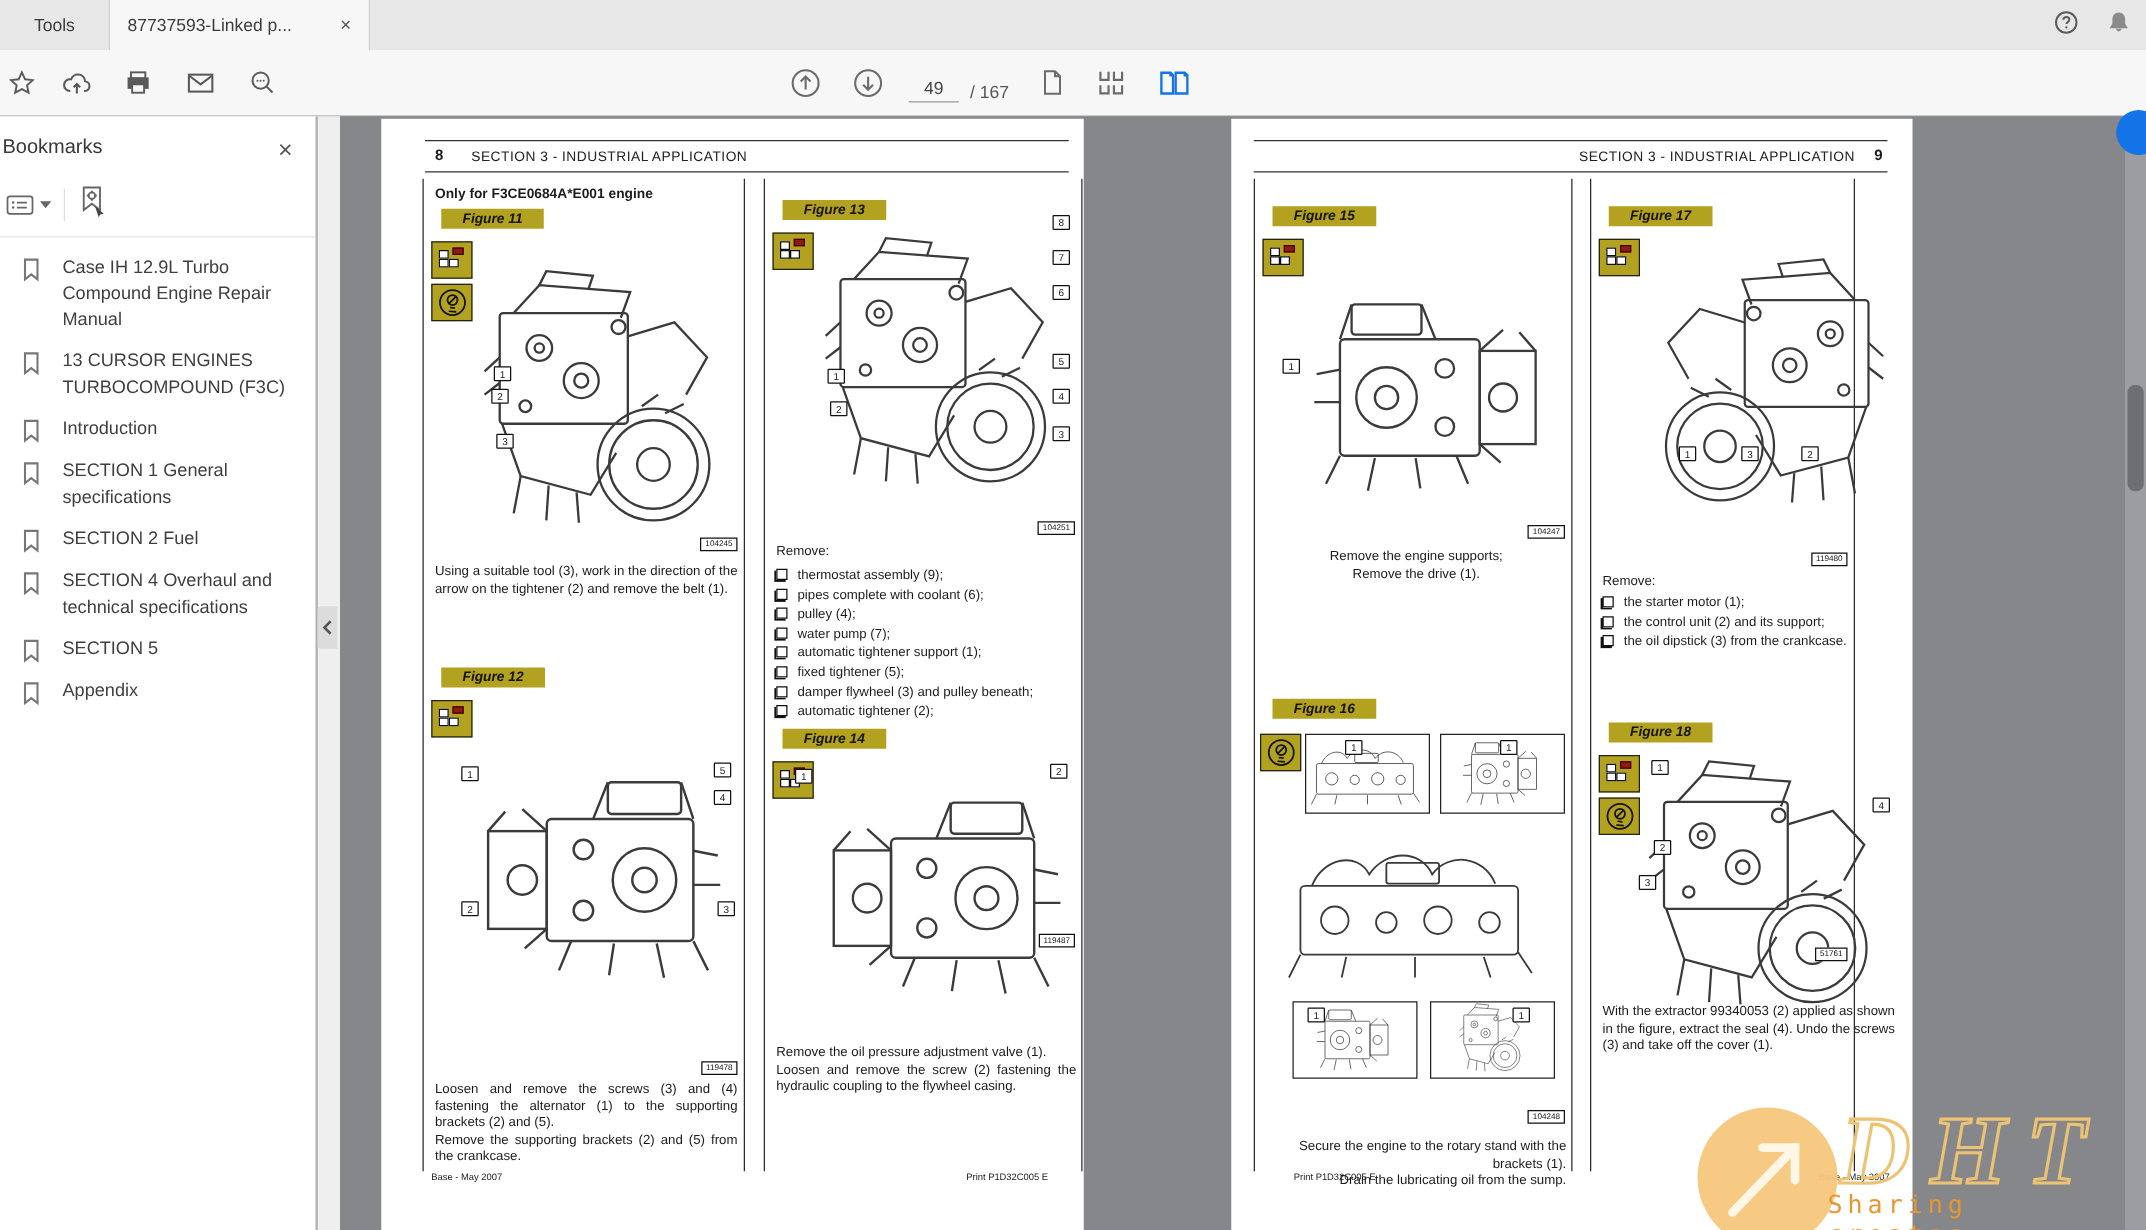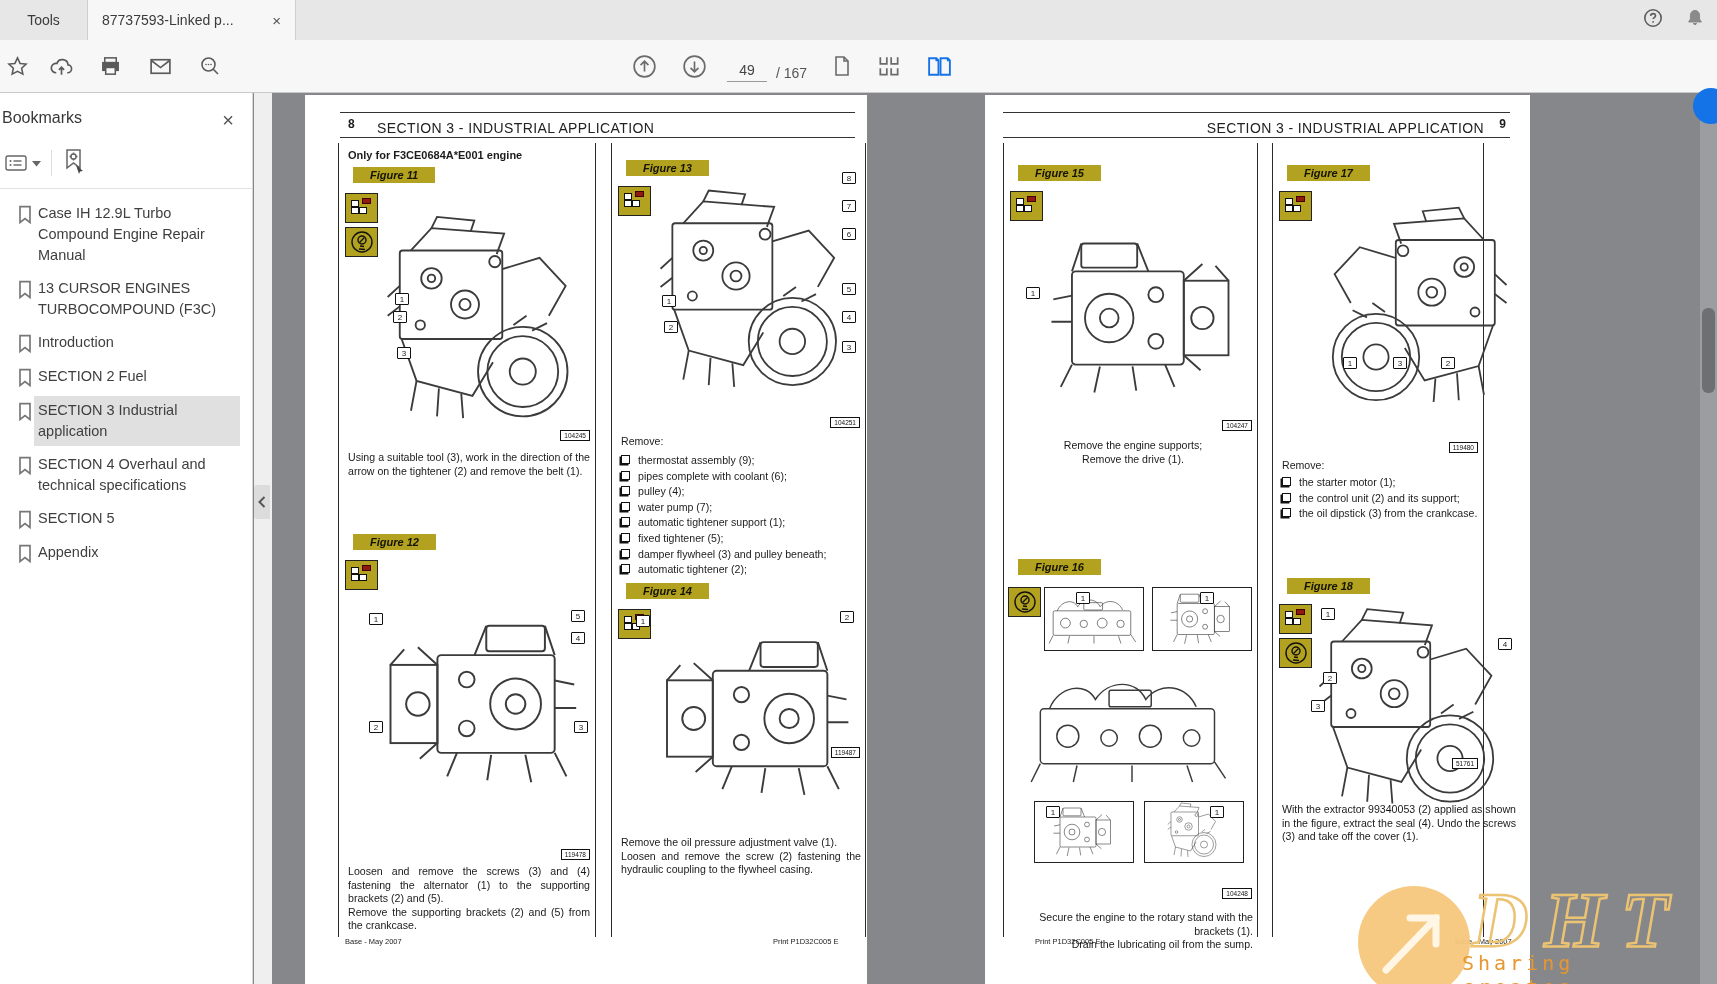--- a/index.html
+++ b/index.html
@@ -24,40 +24,40 @@
 
   
   .main { position:absolute; top:93px; left:0; right:0; bottom:0; }
   .sidebar { position:absolute; left:0; top:0; width:253px; height:100%; background:#fff; border-right:1px solid #d8d8d8; }
   .sb-title-row { display:flex; justify-content:space-between; align-items:flex-start; padding:16px 18px 10px 2px; }
   .sb-title { font-size:16px; color:#383838; }
   .sb-close { font-size:20px; color:#555; }
   .sb-tools { display:flex; align-items:center; gap:10px; padding:6px 0 10px 2px; border-bottom:1px solid #e2e2e2; color:#666; }
   .sb-divline { width:1px; height:26px; background:#ddd; }
   .bm-list { padding:14px 6px 0 16px; }
-  .bm { display:flex; gap:4px; margin-bottom:12px; cursor:default; }
+  .bm { display:flex; gap:16px; margin-bottom:12px; cursor:default; }
   .bm svg { flex:0 0 18px; margin-top:2px; }
   .bm-label { font-size:14.5px; line-height:21px; color:#3f3f3f; max-width:198px; }
   .bm.sel .bm-label { background:#e0e0e0; box-shadow:0 0 0 4px #e0e0e0; }
 
   .splitter { position:absolute; left:254px; top:0; width:18px; height:100%; background:#efefef; }
   .collapse-handle { position:absolute; left:0; top:392px; width:16px; height:34px; background:#dcdcdc; border-radius:3px 0 0 3px; display:flex; align-items:center; justify-content:center; color:#555; }
 
   .viewport { position:absolute; left:272px; top:0; right:17px; height:100%; background:#85878a; overflow:hidden; }
   .scrollbar { position:absolute; right:0; top:0; width:17px; height:100%; background:#9b9da0; }
   .scroll-thumb { position:absolute; left:2px; top:215px; width:13px; height:85px; background:#6d6f72; border-radius:6px; }
 
   
   .page { position:absolute; top:2px; background:#fff; height:982px; color:#1c1c1c; }
   .page-left { left:33px; width:562px; }
   .page-right { left:713px; width:545px; }
   .phead-rule-t { position:absolute; top:17px; left:35px; right:12px; border-top:1px solid #333; }
   .phead-rule-b { position:absolute; top:42px; left:35px; right:12px; border-top:1px solid #333; }
   .pnum { position:absolute; top:22px; font-size:12px; font-weight:bold; }
-  .psec { position:absolute; top:25px; font-size:14px; letter-spacing:.4px; color:#222; }
+  .psec { position:absolute; top:25px; font-size:11px; letter-spacing:.4px; color:#222; }
   .col { position:absolute; top:48px; height:794px; border-left:1px solid #2b2b2b; border-right:1px solid #2b2b2b; }
   .note { position:absolute; font-size:11px; font-weight:bold; }
   .figlabel { position:absolute; background:#b3a120; color:#141400; font-size:11px; font-weight:bold; font-style:italic; padding:2px 17px; }
   .iconbox { position:absolute; width:33px; height:30px; background:#b3a120; border:1px solid #222; }
   .schem { position:relative; width:100%; height:100%; }
   .schem i { position:absolute; display:block; background:#fff; border:1px solid #111; }
   .schem .s1 { left:5px; top:13px; width:8px; height:7px; }
   .schem .s2 { left:13px; top:13px; width:8px; height:7px; }
   .schem .s3 { left:5px; top:6px; width:8px; height:7px; }
   .schem .red { left:16px; top:4px; width:9px; height:6px; background:#8f1a10; border:1px solid #400; }
@@ -284,27 +284,27 @@
         <div class="bm">
           <svg width="16" height="20" viewBox="0 0 20 24" fill="none" stroke="#777" stroke-width="2">
               <path d="M4 2h12v19l-6-4.8L4 21z"></path>
             </svg>
           <span class="bm-label">Introduction</span>
         </div>
         <div class="bm">
           <svg width="16" height="20" viewBox="0 0 20 24" fill="none" stroke="#777" stroke-width="2">
               <path d="M4 2h12v19l-6-4.8L4 21z"></path>
             </svg>
+          <span class="bm-label">SECTION 1 General specifications</span>
+        </div>
+        <div class="bm">
+          <svg width="16" height="20" viewBox="0 0 20 24" fill="none" stroke="#777" stroke-width="2">
+              <path d="M4 2h12v19l-6-4.8L4 21z"></path>
+            </svg>
           <span class="bm-label">SECTION 2 Fuel</span>
-        </div>
-        <div class="bm sel">
-          <svg width="16" height="20" viewBox="0 0 20 24" fill="none" stroke="#777" stroke-width="2">
-              <path d="M4 2h12v19l-6-4.8L4 21z"></path>
-            </svg>
-          <span class="bm-label">SECTION 3 Industrial application</span>
         </div>
         <div class="bm">
           <svg width="16" height="20" viewBox="0 0 20 24" fill="none" stroke="#777" stroke-width="2">
               <path d="M4 2h12v19l-6-4.8L4 21z"></path>
             </svg>
           <span class="bm-label">SECTION 4 Overhaul and technical specifications</span>
         </div>
         <div class="bm">
           <svg width="16" height="20" viewBox="0 0 20 24" fill="none" stroke="#777" stroke-width="2">
               <path d="M4 2h12v19l-6-4.8L4 21z"></path>

